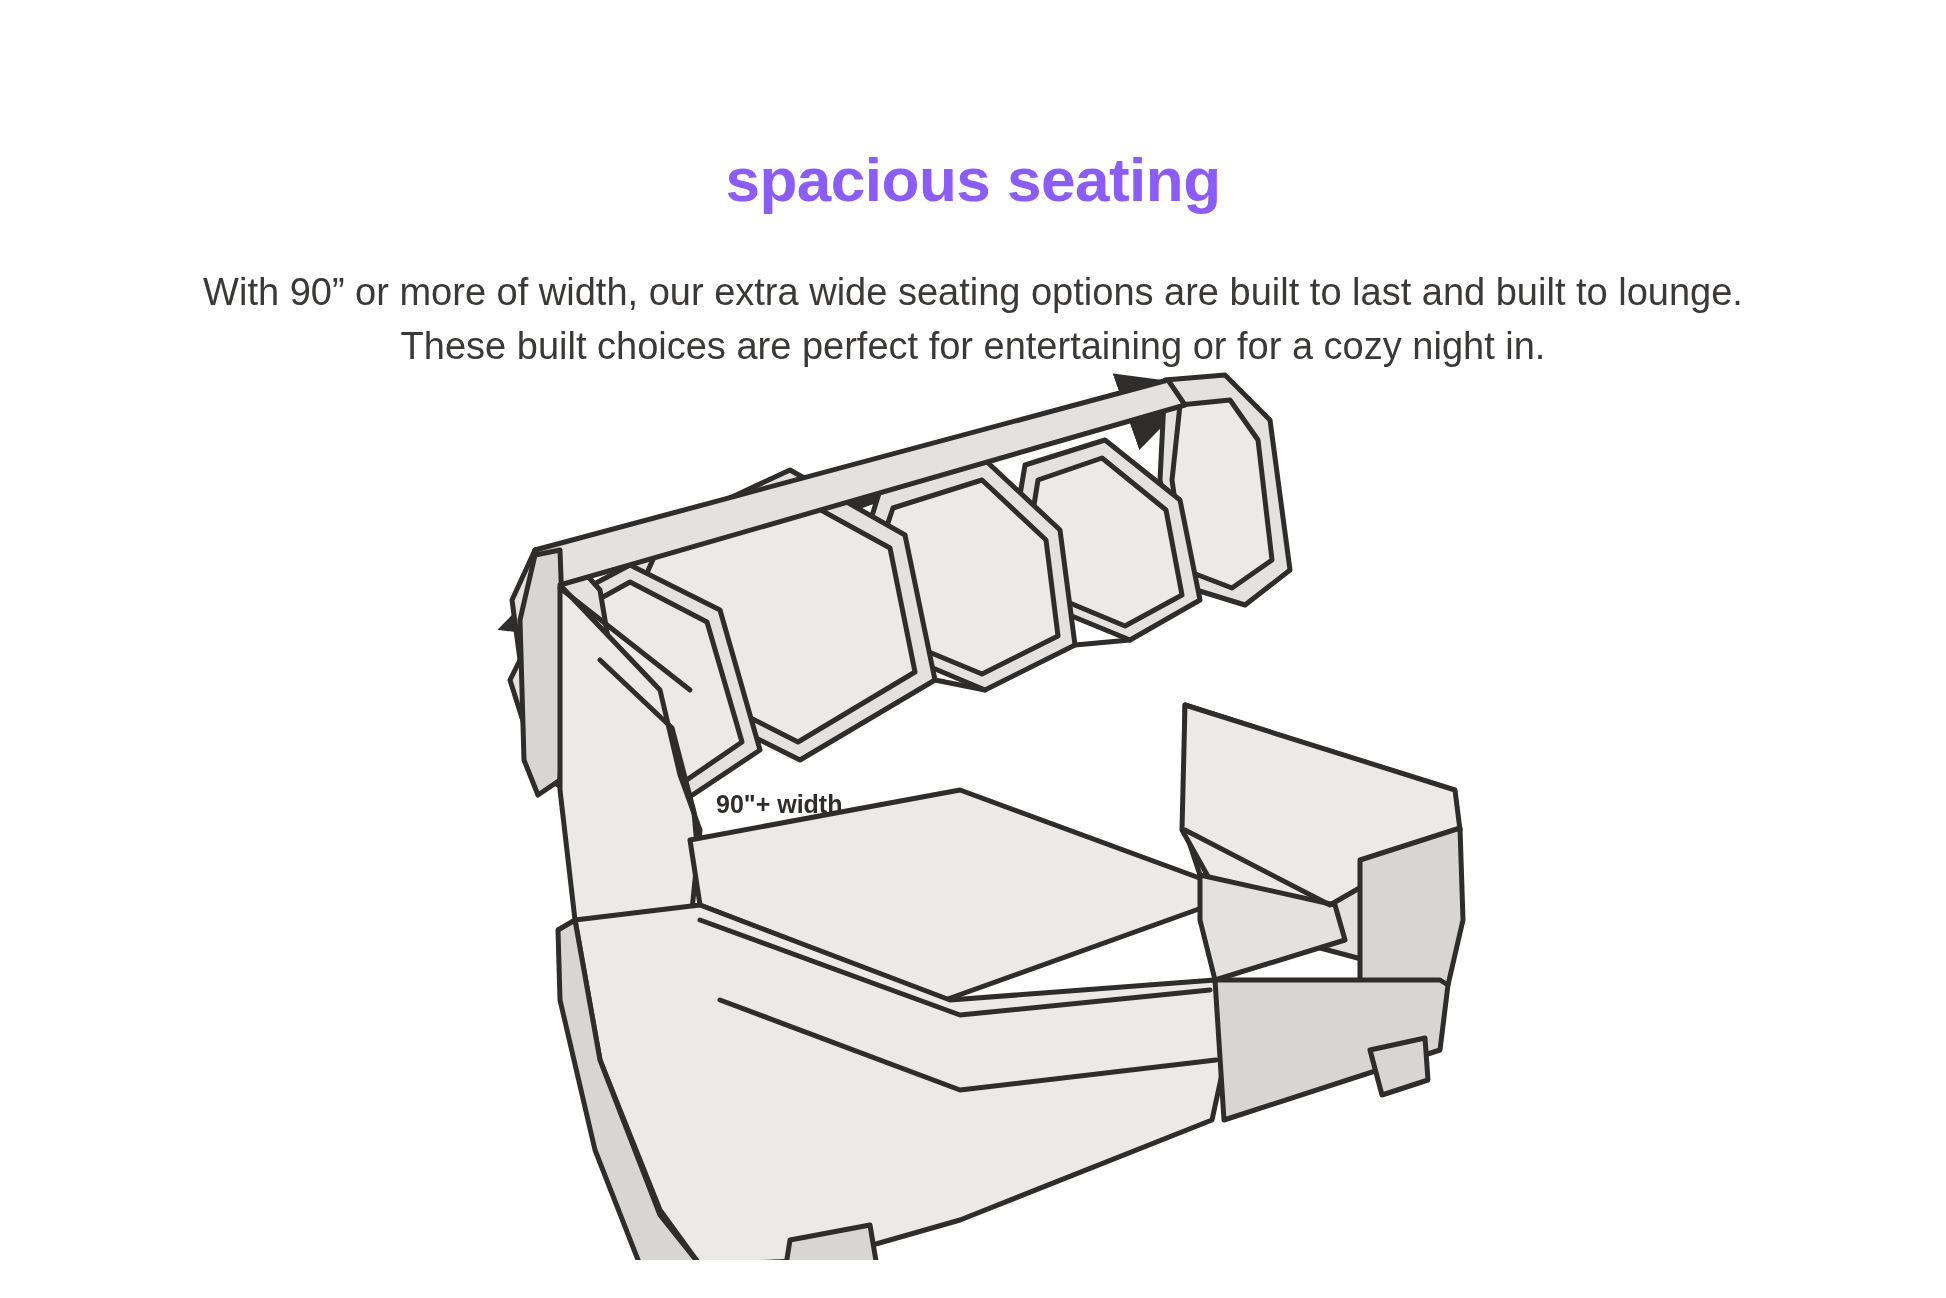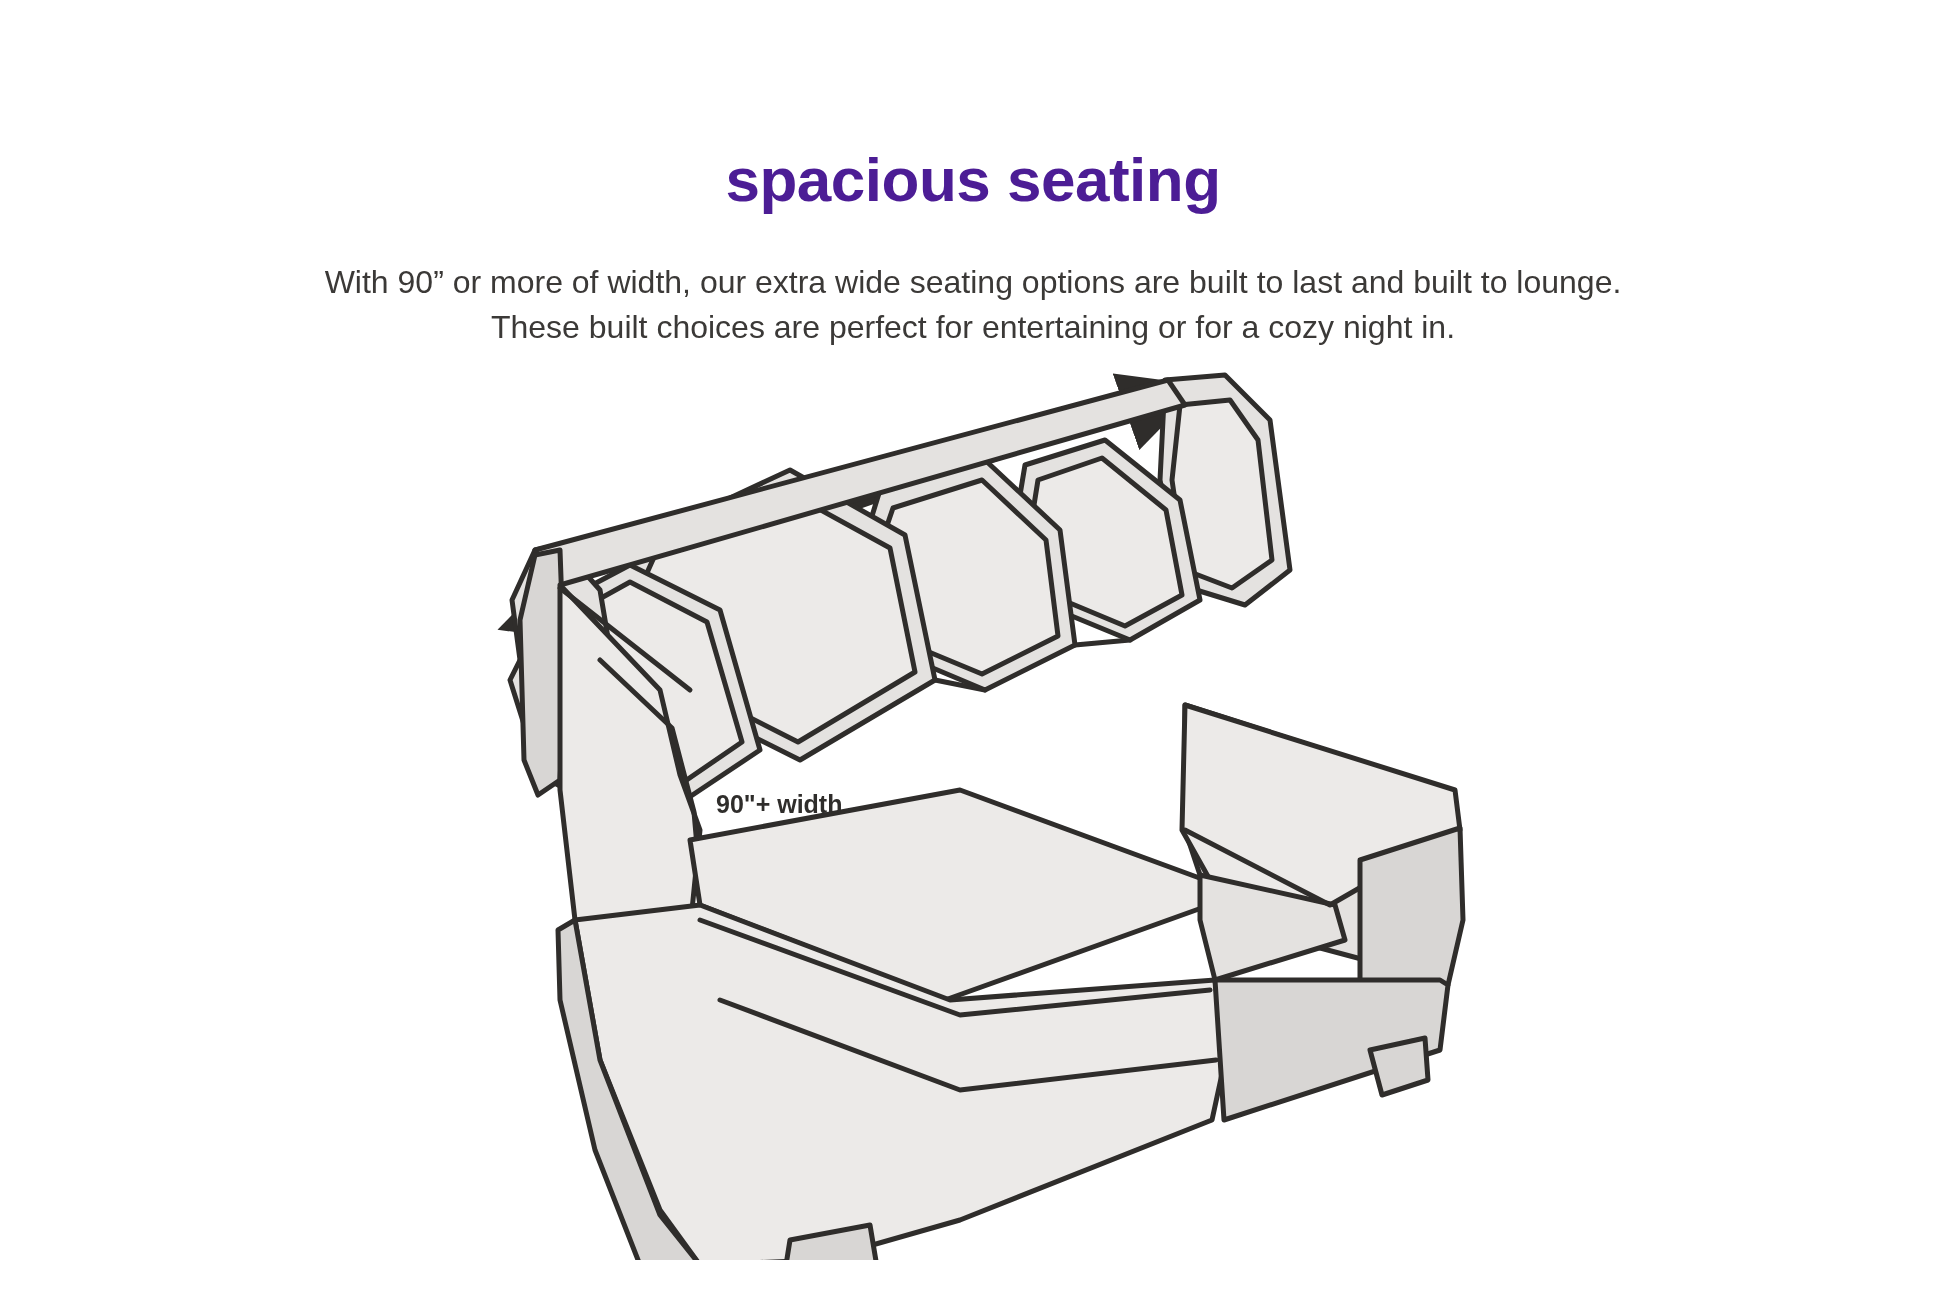--- a/index.html
+++ b/index.html
@@ -22,30 +22,30 @@
   }
   .headline {
     position: absolute;
     top: 105px;
     left: 0;
     width: 1946px;
     text-align: center;
     font-size: 62px;
     font-weight: bold;
     letter-spacing: -0.5px;
-    color: #4c1d95;
+    color: #8b5cf6;
     line-height: 1.05;
   }
   .subcopy {
     position: absolute;
     top: 228px;
     left: 0;
     width: 1946px;
     text-align: center;
-    font-size: 32px;
+    font-size: 38px;
     font-weight: normal;
     color: #3b3937;
     line-height: 1.42;
   }
   .subcopy .line {
     display: block;
   }
   .illustration {
     position: absolute;
     top: 360px;

